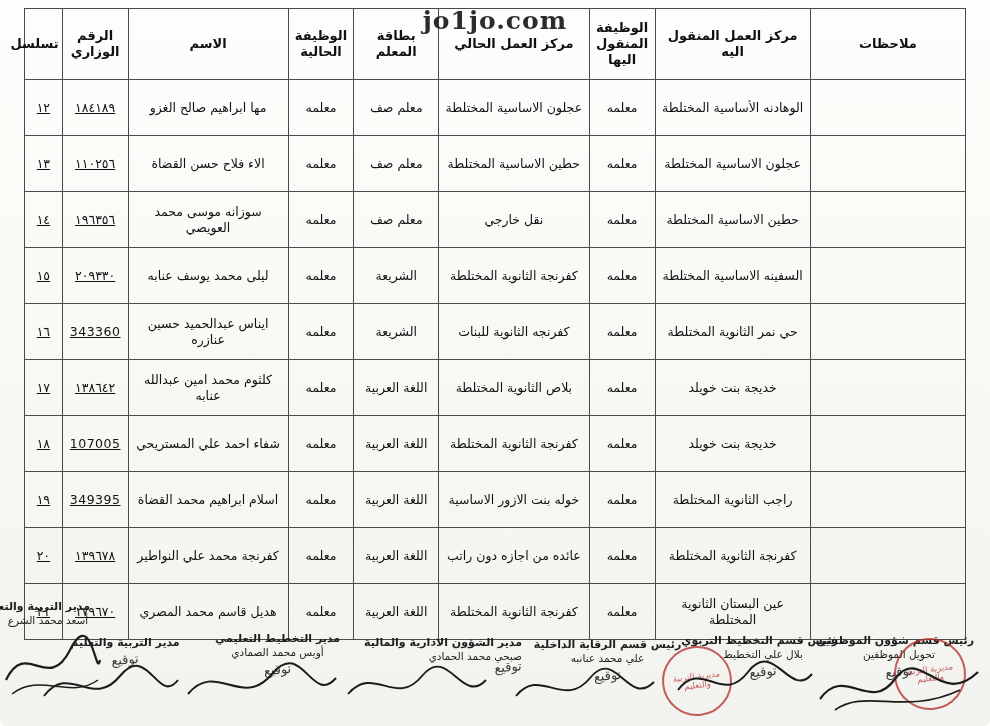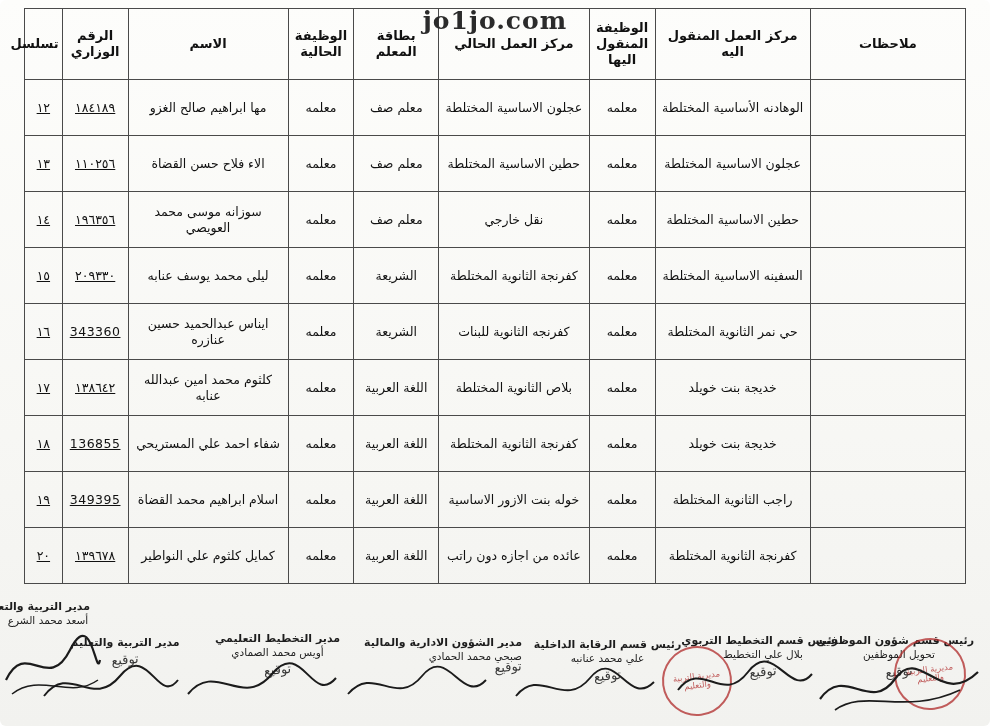--- a/index.html
+++ b/index.html
@@ -242,44 +242,55 @@
           <td class="num">١٧</td>
         </tr>
         <tr>
           <td></td>
           <td>خديجة بنت خويلد</td>
           <td>معلمه</td>
           <td>كفرنجة الثانوية المختلطة</td>
           <td>اللغة العربية</td>
           <td>معلمه</td>
           <td>شفاء احمد علي المستريحي</td>
-          <td class="num">136855</td>
+          <td class="num">107005</td>
           <td class="num">١٨</td>
         </tr>
         <tr>
           <td></td>
           <td>راجب الثانوية المختلطة</td>
           <td>معلمه</td>
           <td>خوله بنت الازور الاساسية</td>
           <td>اللغة العربية</td>
           <td>معلمه</td>
           <td>اسلام ابراهيم محمد القضاة</td>
           <td class="num">349395</td>
           <td class="num">١٩</td>
         </tr>
         <tr>
           <td></td>
           <td>كفرنجة الثانوية المختلطة</td>
           <td>معلمه</td>
           <td>عائده من اجازه دون راتب</td>
           <td>اللغة العربية</td>
           <td>معلمه</td>
-          <td>كمايل كلثوم علي النواطير</td>
+          <td>كفرنجة محمد علي النواطير</td>
           <td class="num">١٣٩٦٧٨</td>
           <td class="num">٢٠</td>
+        </tr>
+        <tr>
+          <td></td>
+          <td>عين البستان الثانوية المختلطة</td>
+          <td>معلمه</td>
+          <td>كفرنجة الثانوية المختلطة</td>
+          <td>اللغة العربية</td>
+          <td>معلمه</td>
+          <td>هديل قاسم محمد المصري</td>
+          <td class="num">١٧٩٦٧٠</td>
+          <td class="num">٢١</td>
         </tr>
       </tbody>
     </table>
   </div>
 
   <div class="sign-area">
 
     <div class="sig" style="right: 16px; top: 48px; width: 150px;">
       <div class="title">رئيس قسم شؤون الموظفين</div>
       <div class="subtitle">تحويل الموظفين</div>

